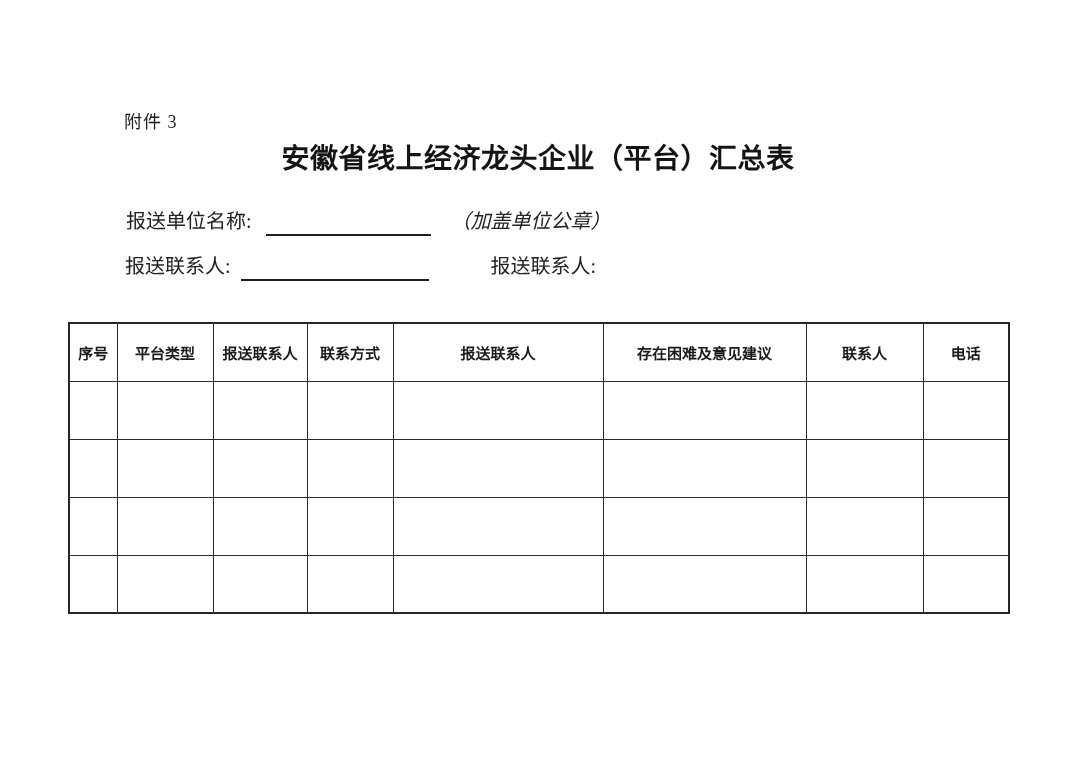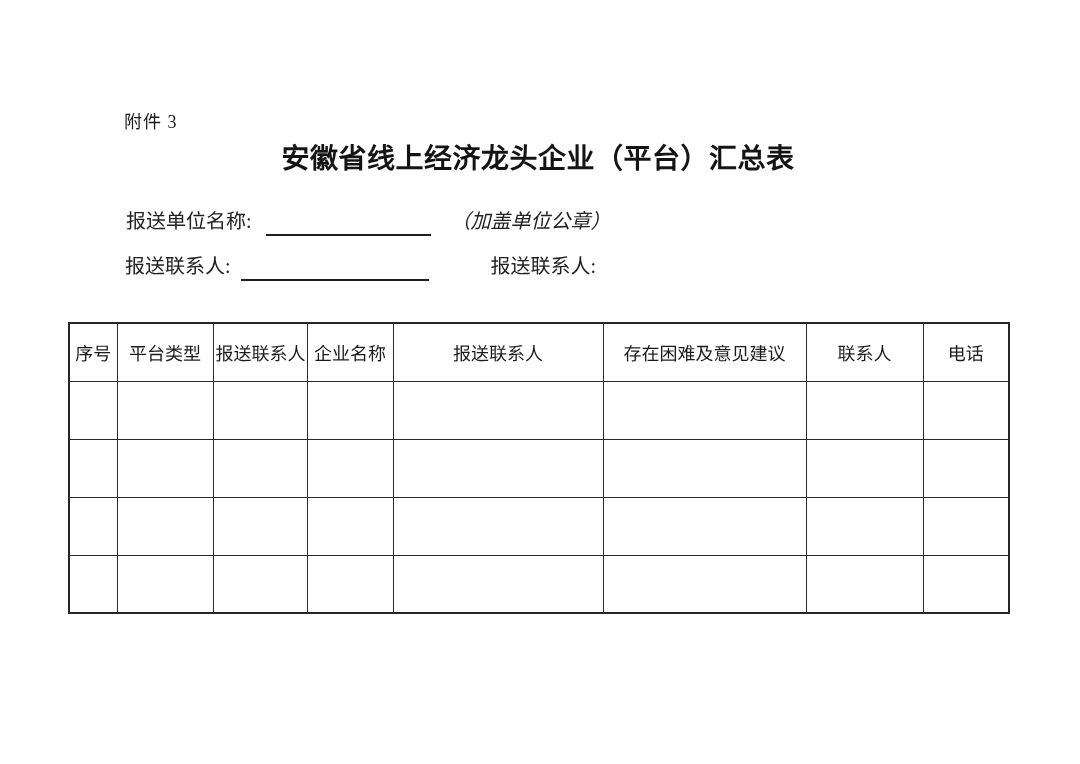--- a/index.html
+++ b/index.html
@@ -70,22 +70,22 @@
   }
   .summary-table th, .summary-table td {
     border: 1.5px solid #2a2a2a;
     text-align: center;
     vertical-align: middle;
     overflow: hidden;
   }
   .summary-table th {
     height: 58px;
     font-family: "Liberation Sans", "DejaVu Sans", sans-serif;
-    font-weight: normal;
-    font-size: 18px;
+    font-weight: bold;
+    font-size: 15px;
     color: #1b1b1b;
     padding: 2px;
     white-space: nowrap;
   }
   .summary-table td {
     height: 58px;
     font-size: 16px;
     background: #ffffff;
   }
 </style>
@@ -119,21 +119,21 @@
       <col style="width:210px">
       <col style="width:203px">
       <col style="width:117px">
       <col style="width:86px">
     </colgroup>
     <thead>
       <tr>
         <th>序号</th>
         <th>平台类型</th>
         <th>报送联系人</th>
-        <th>企业名称</th>
+        <th>联系方式</th>
         <th>报送联系人</th>
         <th>存在困难及意见建议</th>
         <th>联系人</th>
         <th>电话</th>
       </tr>
     </thead>
     <tbody>
         <tr>
           <td></td>
           <td></td>

